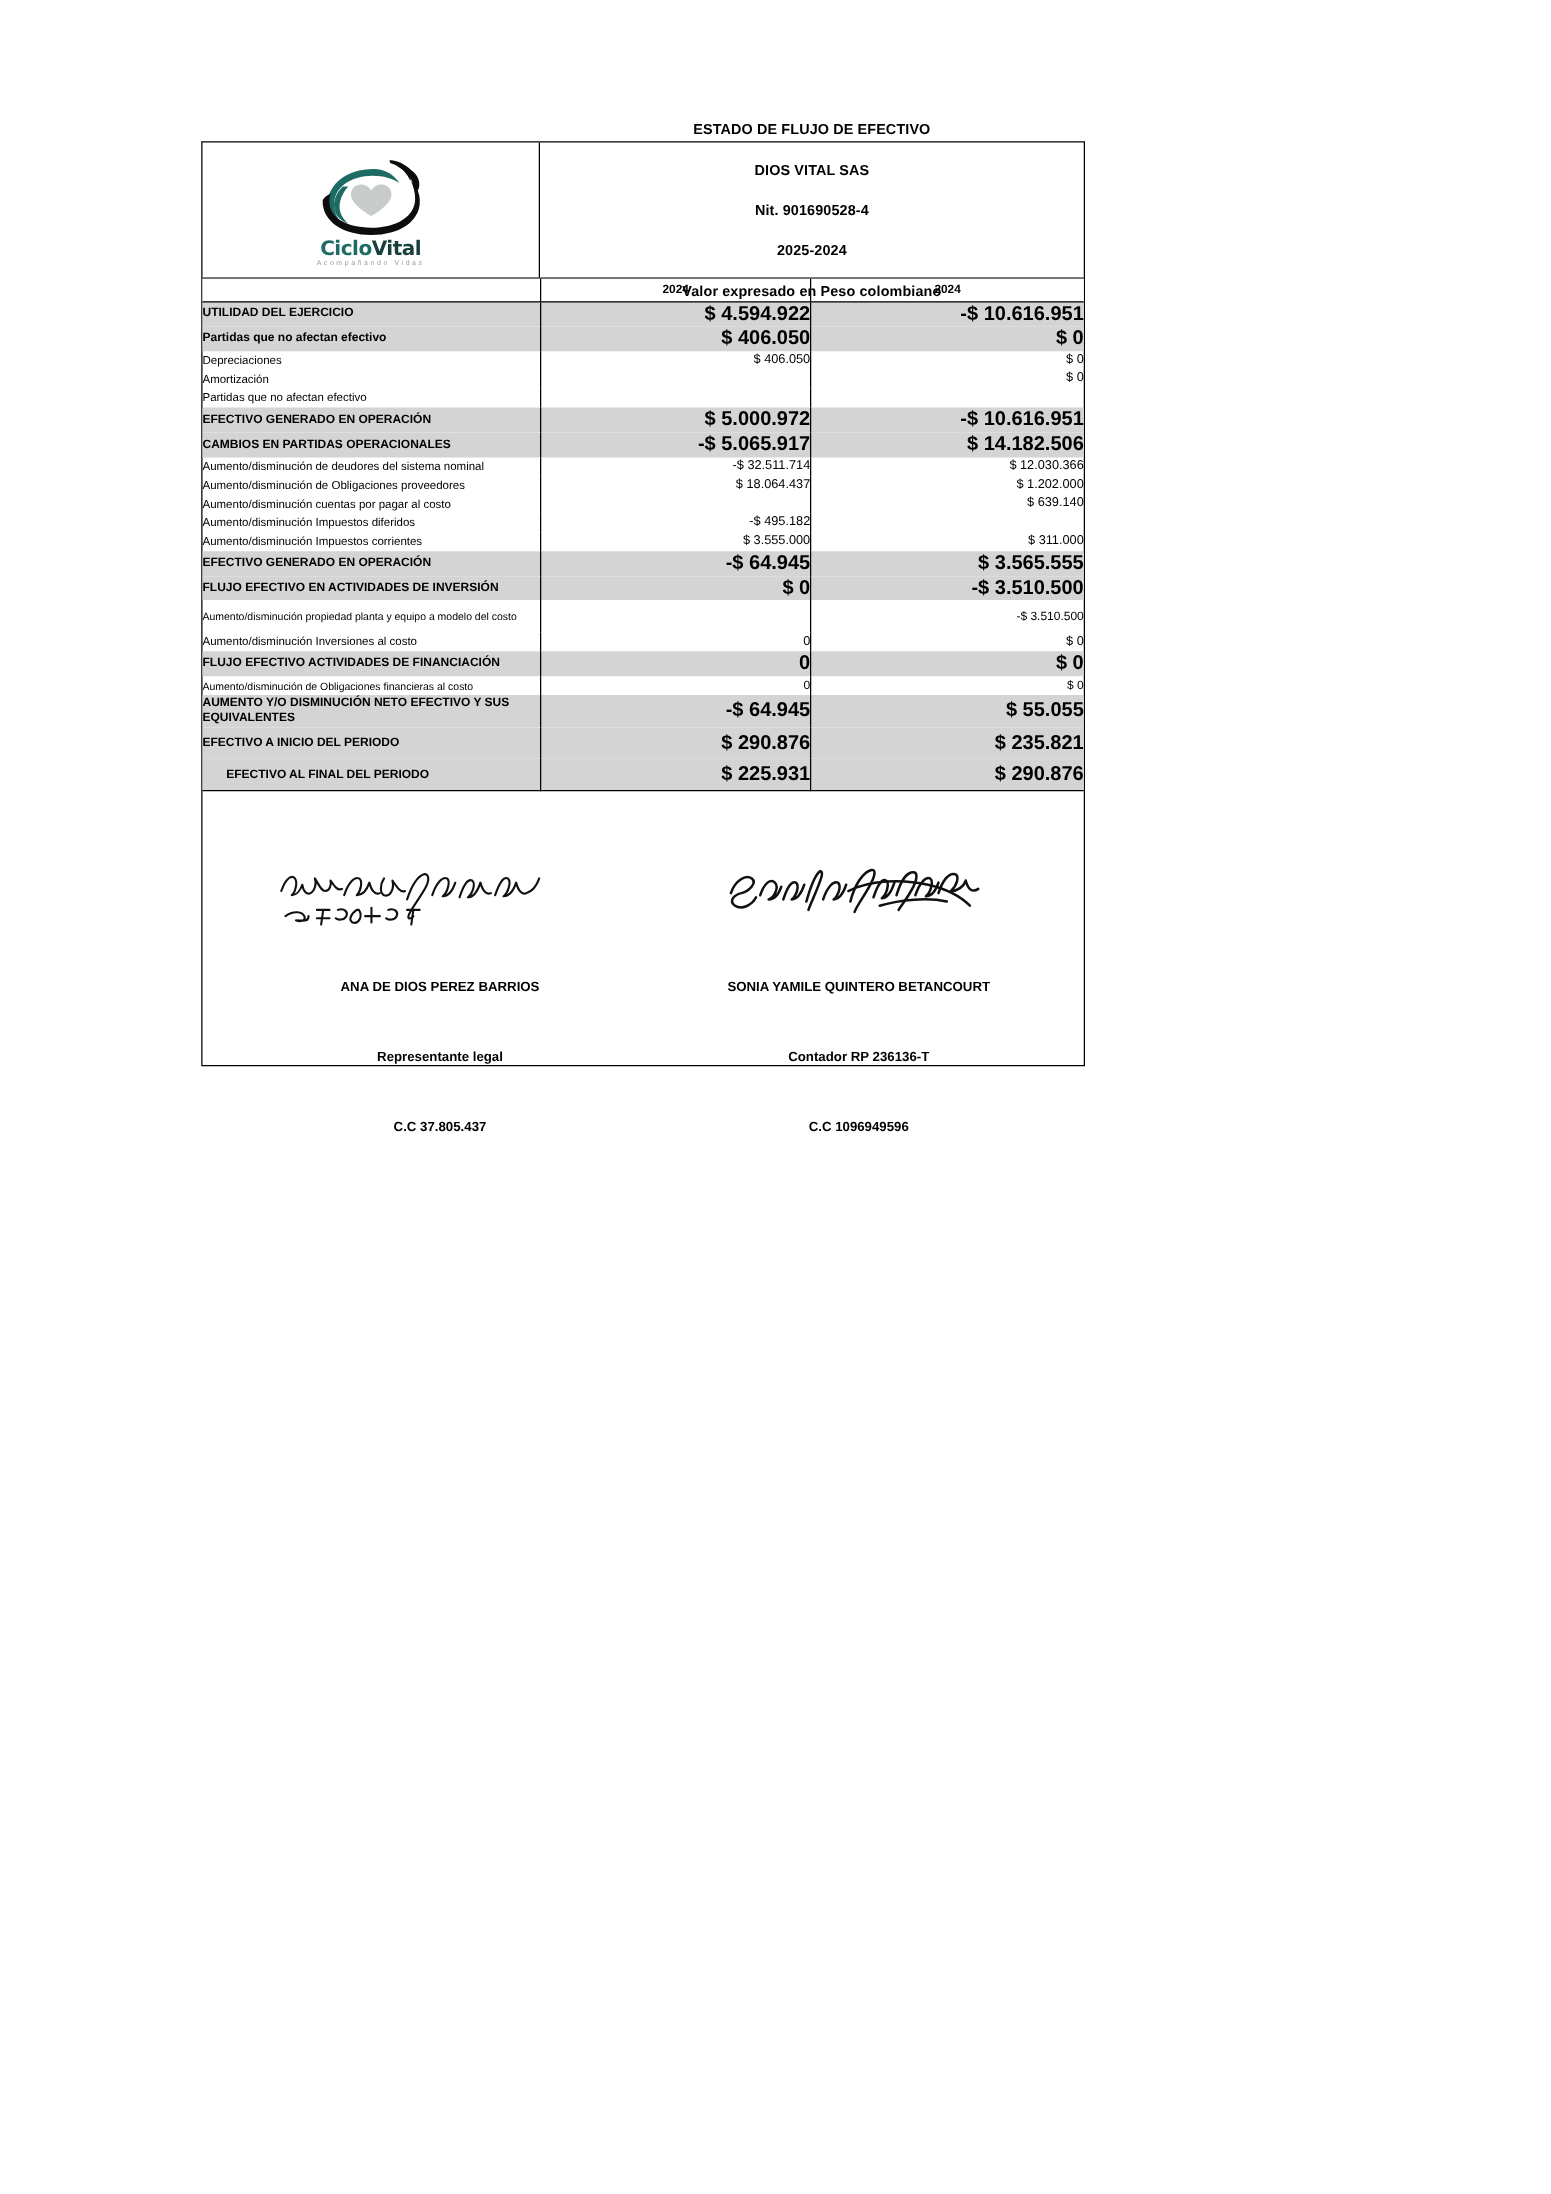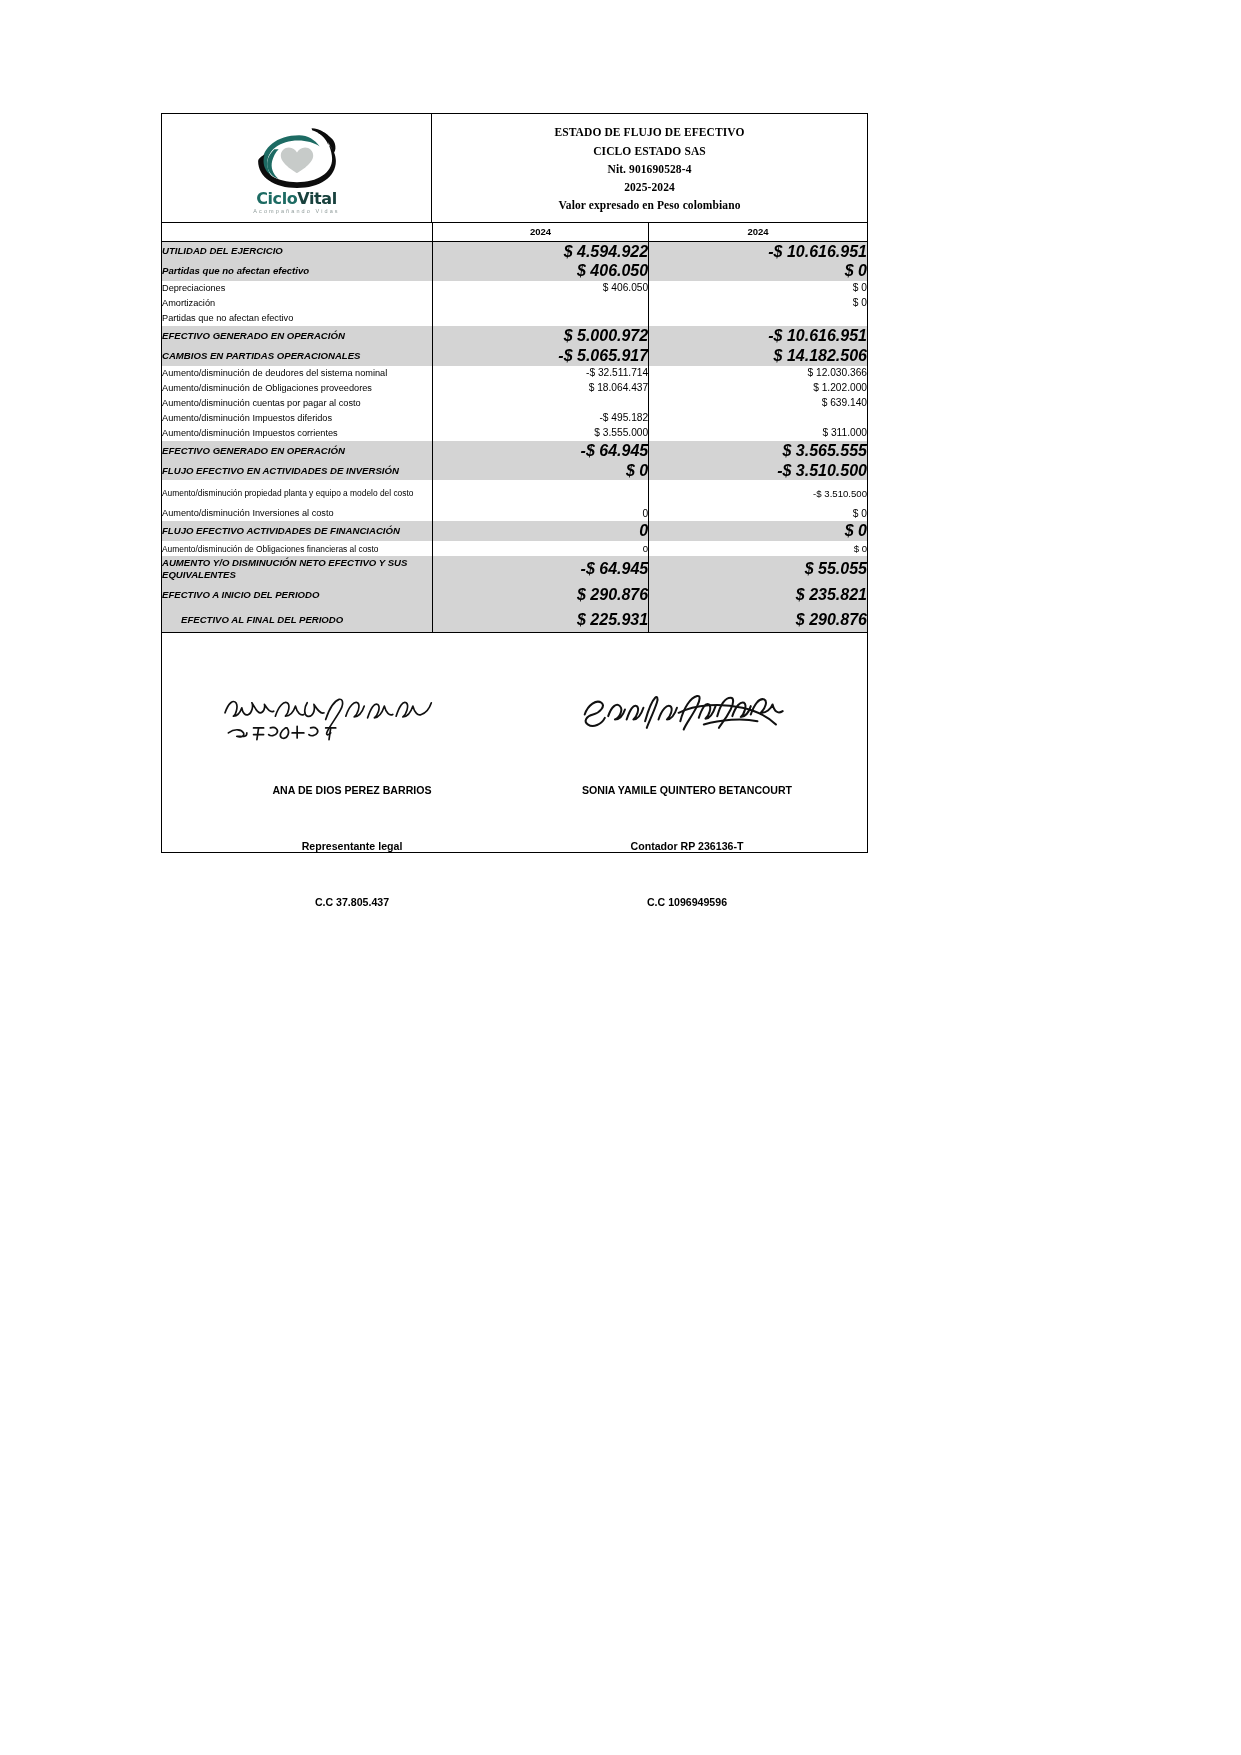--- a/index.html
+++ b/index.html
@@ -75,24 +75,23 @@
     text-transform: none;
   }
 
   .title-cell {
     flex: 1;
     display: flex;
     flex-direction: column;
     align-items: center;
     justify-content: center;
     text-align: right;
-    gap: 2px;
+    gap: 16px;
     padding: 6px 4px 4px;
     box-sizing: border-box;
-    font-family: Liberation Serif, serif;
   }
   .title-cell div {
     font-size: 11.5px;
     font-weight: 700;
     line-height: 1.42;
     letter-spacing: 0.1px;
   }
 
   
   table.cashflow {
@@ -138,21 +137,21 @@
   }
   td.num.col1 { border-right: 1.6px solid #000; }
 
   tr.r { height: 15px; }
   tr.r-tall { height: 26px; }
   tr.r-xtall { height: 25px; }
 
   
   tr.shade td { background: #d4d4d4; }
   tr.shade td.label,
-  tr.shade td.num { font-weight: 700; font-style: italic; }
+  tr.shade td.num { font-weight: 700; }
 
   
   tr.big td.num { font-size: 16px; }
   tr.big td.label { font-size: 9.6px; }
 
   tr.normal td.label { font-size: 9.2px; }
   tr.normal td.num { font-size: 10.2px; }
 
   tr.mini td.label { font-size: 8.4px; }
   tr.mini td.num { font-size: 9.6px; }
@@ -207,21 +206,21 @@
         </svg>
         <div class="logo-word">
           <span class="c1">Ciclo</span><span class="c2">Vital</span>
         </div>
         <div class="logo-tag">Acompañando Vidas</div>
       </div>
     </div>
 
     <div class="title-cell">
       <div>ESTADO DE FLUJO DE EFECTIVO</div>
-      <div>CICLO ESTADO SAS</div>
+      <div>DIOS VITAL SAS</div>
       <div>Nit. 901690528-4</div>
       <div>2025-2024</div>
       <div>Valor expresado en Peso colombiano</div>
     </div>
   </div>
 
   <table class="cashflow">
     <colgroup>
       <col class="c-label">
         <col class="c-y1">

